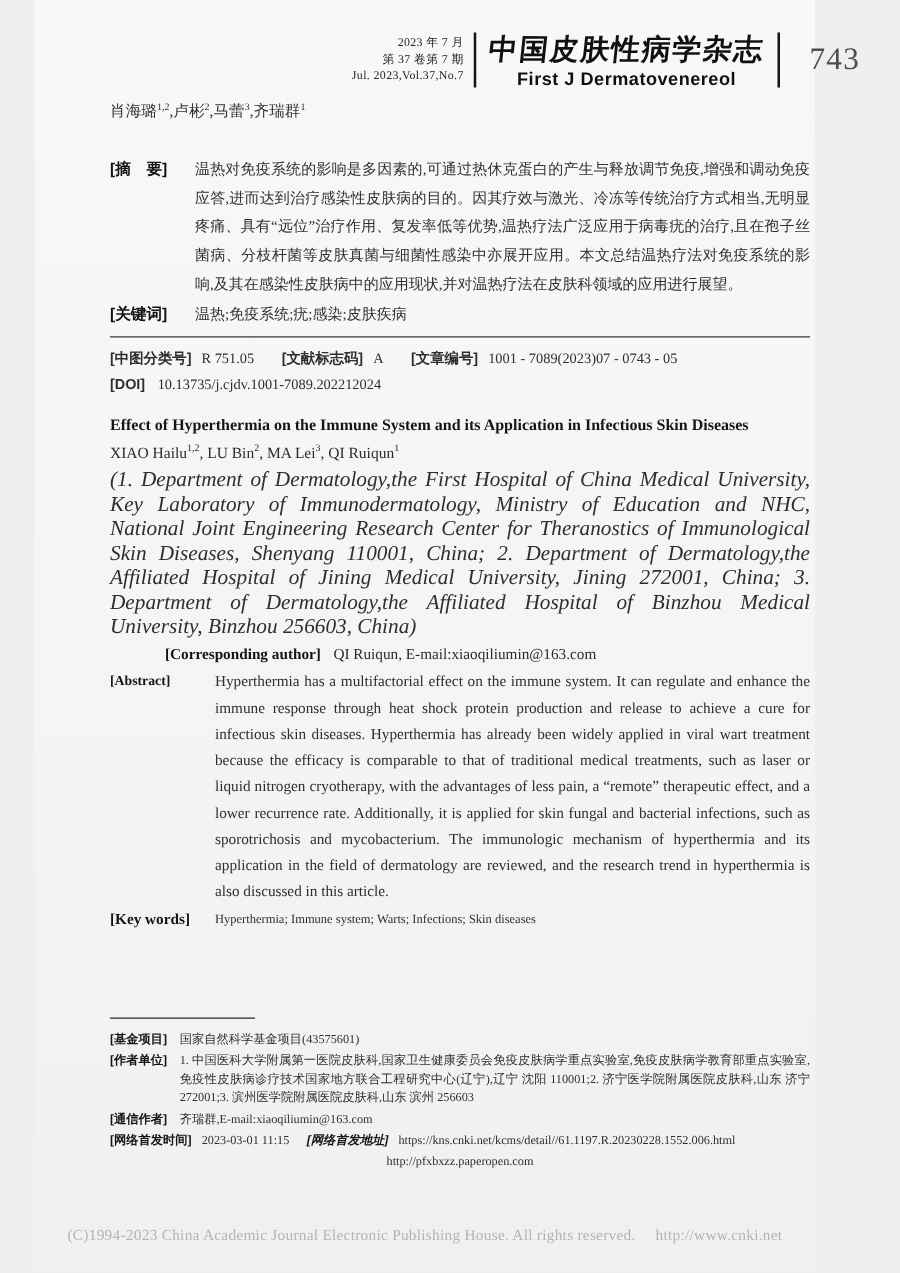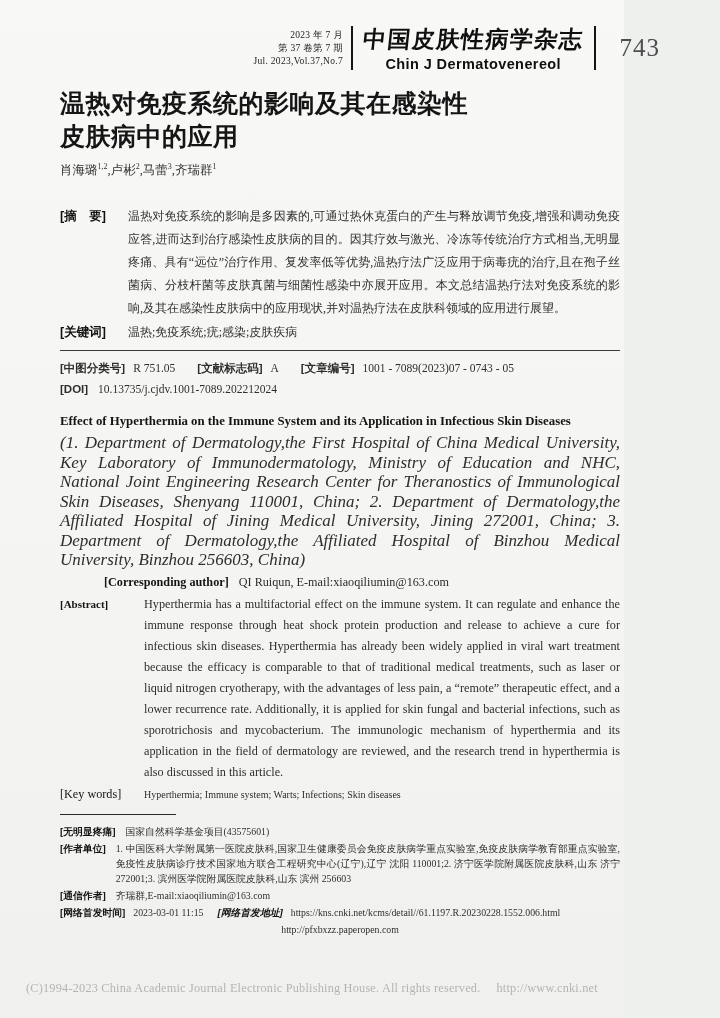--- a/index.html
+++ b/index.html
@@ -6,20 +6,21 @@
   body{
     width:720px;height:1018px;
     background:#eef0ee;
     font-family:"Liberation Serif", serif;
     color:#2a2a2a;
     overflow:hidden;
   }
   .sheet{
     position:relative;width:624px;height:1018px;
     background:linear-gradient(180deg,#f8f8f6 0%, #f4f4f2 60%, #f0f0ee 100%);
+    margin-left:28px;
   }
   .content{position:absolute;left:60px;top:24px;width:560px;}
 
   
   .hdr{display:flex;align-items:center;justify-content:flex-end;width:600px;}
   .hdr-dates{text-align:right;font-size:9.5px;line-height:13px;color:#222;letter-spacing:.3px;}
   .hdr-bar{width:2px;height:44px;background:#151515;margin:0 8px;flex-shrink:0;}
   .hdr-name{text-align:center;padding:0 2px;}
   .hdr-cn{font-size:23px;font-weight:800;letter-spacing:1.5px;color:#101010;
           transform:skewX(-6deg);font-family:"Liberation Serif",serif;}
@@ -55,21 +56,21 @@
   .authors-en{margin-top:6px;font-size:12.4px;line-height:16px;color:#2b2b2b;}
   .authors-en .sep{white-space:pre;}
   .affil-en{margin-top:4px;font-style:italic;font-size:17px;line-height:19.5px;
             text-align:justify;color:#2e2e2e;}
   .corr-row{margin-top:4px;font-size:12.2px;line-height:16px;color:#2b2b2b;}
   .b-lbl{font-weight:bold;font-style:normal;margin-right:10px;color:#141414;padding-left:44px;}
   .abs-en{display:flex;margin-top:4px;}
   .abs-en .en-lbl{width:84px;flex-shrink:0;font-weight:bold;font-size:11px;line-height:21px;color:#141414;}
   .abs-en .en-body{flex:1;font-size:12.2px;line-height:21px;text-align:justify;color:#2e2e2e;}
   .kw-en{display:flex;margin-top:3px;}
-  .kw-en .en-lbl{width:84px;flex-shrink:0;font-weight:normal;font-size:12.2px;line-height:17px;color:#141414;}
+  .kw-en .en-lbl{width:84px;flex-shrink:0;font-weight:bold;font-size:12.2px;line-height:17px;color:#141414;}
   .kw-en .en-body{flex:1;font-size:10px;line-height:17px;color:#2e2e2e;font-family:Liberation Serif, serif;}
 
   
   .footnotes{position:absolute;left:60px;top:814px;width:560px;}
   .foot-rule{width:116px;border-top:1.5px solid #2a2a2a;margin-bottom:9px;}
   .f-row{display:flex;font-size:9.8px;line-height:15px;color:#2e2e2e;margin-top:2px;}
   .f-lbl{font-weight:bold;font-family:"Liberation Sans",sans-serif;flex-shrink:0;margin-right:10px;color:#151515;}
   .f-txt{flex:1;text-align:justify;}
   .f-inline{font-size:9.8px;line-height:15px;color:#2e2e2e;margin-top:2px;}
   .f-inline .f-lbl2{font-weight:bold;font-family:"Liberation Sans",sans-serif;color:#151515;margin-right:8px;}
@@ -88,27 +89,26 @@
 
     <div class="hdr">
       <div class="hdr-dates">
         <div>2023 年 7 月</div>
         <div>第 37 卷第 7 期</div>
         <div>Jul. 2023,Vol.37,No.7</div>
       </div>
       <div class="hdr-bar"></div>
       <div class="hdr-name">
         <div class="hdr-cn">中国皮肤性病学杂志</div>
-        <div class="hdr-en">Chin J Dermatovenereol</div>
+        <div class="hdr-en">First J Dermatovenereol</div>
       </div>
       <div class="hdr-bar"></div>
       <div class="hdr-page">743</div>
     </div>
 
-    <h1 class="title-cn">温热对免疫系统的影响及其在感染性皮肤病中的应用</h1>
 
     <div class="authors-cn">
       <span>肖海璐</span><sup>1,2</sup><span>,</span><span>卢彬</span><sup>2</sup><span>,</span><span>马蕾</span><sup>3</sup><span>,</span><span>齐瑞群</span><sup>1</sup>
     </div>
 
     <div class="abs-block">
       <div class="lbl-cn">[摘　要]</div>
       <div class="abs-body">温热对免疫系统的影响是多因素的,可通过热休克蛋白的产生与释放调节免疫,增强和调动免疫应答,进而达到治疗感染性皮肤病的目的。因其疗效与激光、冷冻等传统治疗方式相当,无明显疼痛、具有“远位”治疗作用、复发率低等优势,温热疗法广泛应用于病毒疣的治疗,且在孢子丝菌病、分枝杆菌等皮肤真菌与细菌性感染中亦展开应用。本文总结温热疗法对免疫系统的影响,及其在感染性皮肤病中的应用现状,并对温热疗法在皮肤科领域的应用进行展望。</div>
     </div>
 
@@ -120,20 +120,23 @@
     <hr class="rule">
 
     <div class="meta-line">
       <span class="m-lbl">[中图分类号]</span><span class="m-val">R 751.05</span><span class="m-lbl">[文献标志码]</span><span class="m-val">A</span><span class="m-lbl">[文章编号]</span><span class="m-val">1001 - 7089(2023)07 - 0743 - 05</span>
     </div>
     <div class="doi-line">
       <span class="m-lbl">[DOI]</span><span>10.13735/j.cjdv.1001-7089.202212024</span>
     </div>
 
     <div class="title-en">Effect of Hyperthermia on the Immune System and its Application in Infectious Skin Diseases</div>
+    <div class="authors-en">
+      <span>XIAO Hailu</span><sup>1,2</sup><span class="sep">, </span><span>LU Bin</span><sup>2</sup><span class="sep">, </span><span>MA Lei</span><sup>3</sup><span class="sep">, </span><span>QI Ruiqun</span><sup>1</sup>
+    </div>
 
     <div class="affil-en">(1. Department of Dermatology,the First Hospital of China Medical University, Key Laboratory of Immunodermatology, Ministry of Education and NHC, National Joint Engineering Research Center for Theranostics of Immunological Skin Diseases, Shenyang 110001, China; 2. Department of Dermatology,the Affiliated Hospital of Jining Medical University, Jining 272001, China; 3. Department of Dermatology,the Affiliated Hospital of Binzhou Medical University, Binzhou 256603, China)</div>
 
     <div class="corr-row">
       <span class="b-lbl">[Corresponding author]</span><span>QI Ruiqun, E-mail:xiaoqiliumin@163.com</span>
     </div>
 
     <div class="abs-en">
       <div class="en-lbl">[Abstract]</div>
       <div class="en-body">Hyperthermia has a multifactorial effect on the immune system. It can regulate and enhance the immune response through heat shock protein production and release to achieve a cure for infectious skin diseases. Hyperthermia has already been widely applied in viral wart treatment because the efficacy is comparable to that of traditional medical treatments, such as laser or liquid nitrogen cryotherapy, with the advantages of less pain, a “remote” therapeutic effect, and a lower recurrence rate. Additionally, it is applied for skin fungal and bacterial infections, such as sporotrichosis and mycobacterium. The immunologic mechanism of hyperthermia and its application in the field of dermatology are reviewed, and the research trend in hyperthermia is also discussed in this article.</div>
@@ -143,21 +146,21 @@
       <div class="en-lbl">[Key words]</div>
       <div class="en-body">Hyperthermia; Immune system; Warts; Infections; Skin diseases</div>
     </div>
 
   </div>
 
   <div class="footnotes">
     <div class="foot-rule"></div>
 
     <div class="f-row">
-      <span class="f-lbl">[无明显疼痛]</span>
+      <span class="f-lbl">[基金项目]</span>
       <span class="f-txt">国家自然科学基金项目(43575601)</span>
     </div>
 
     <div class="f-row">
       <span class="f-lbl">[作者单位]</span>
       <span class="f-txt">1. 中国医科大学附属第一医院皮肤科,国家卫生健康委员会免疫皮肤病学重点实验室,免疫皮肤病学教育部重点实验室,免疫性皮肤病诊疗技术国家地方联合工程研究中心(辽宁),辽宁 沈阳 110001;2. 济宁医学院附属医院皮肤科,山东 济宁 272001;3. 滨州医学院附属医院皮肤科,山东 滨州 256603</span>
     </div>
 
     <div class="f-row">
       <span class="f-lbl">[通信作者]</span>

